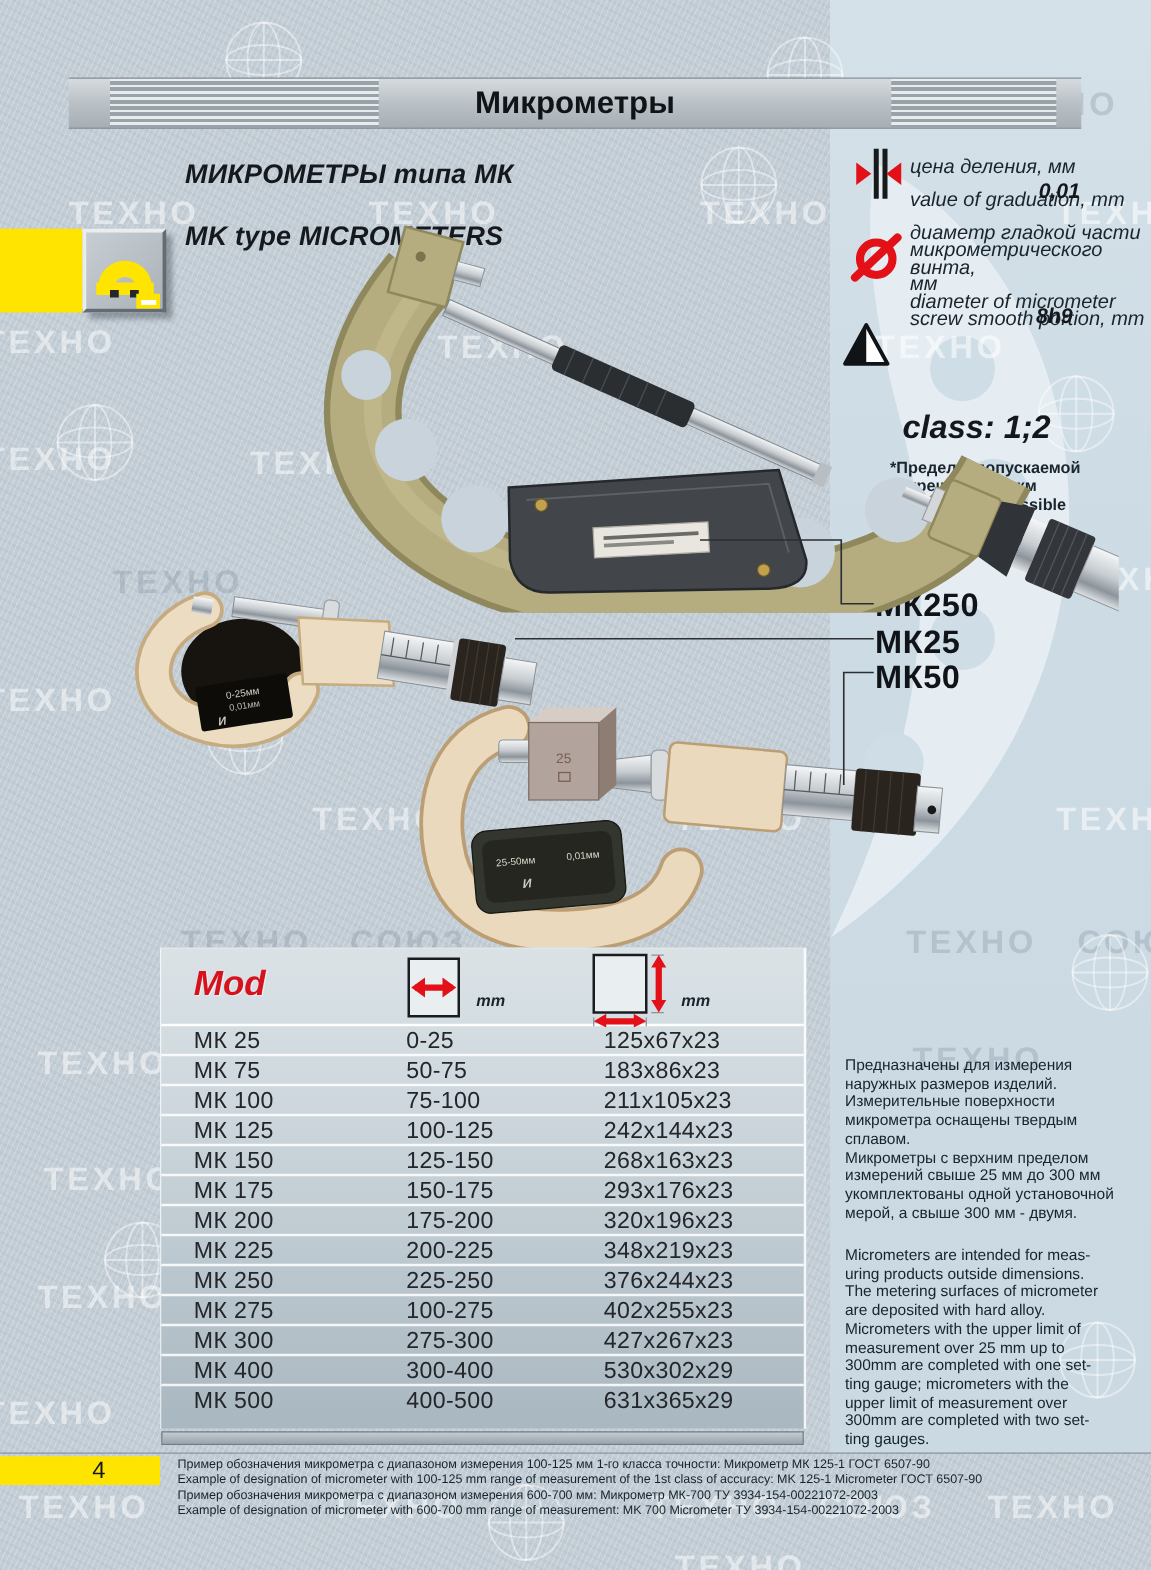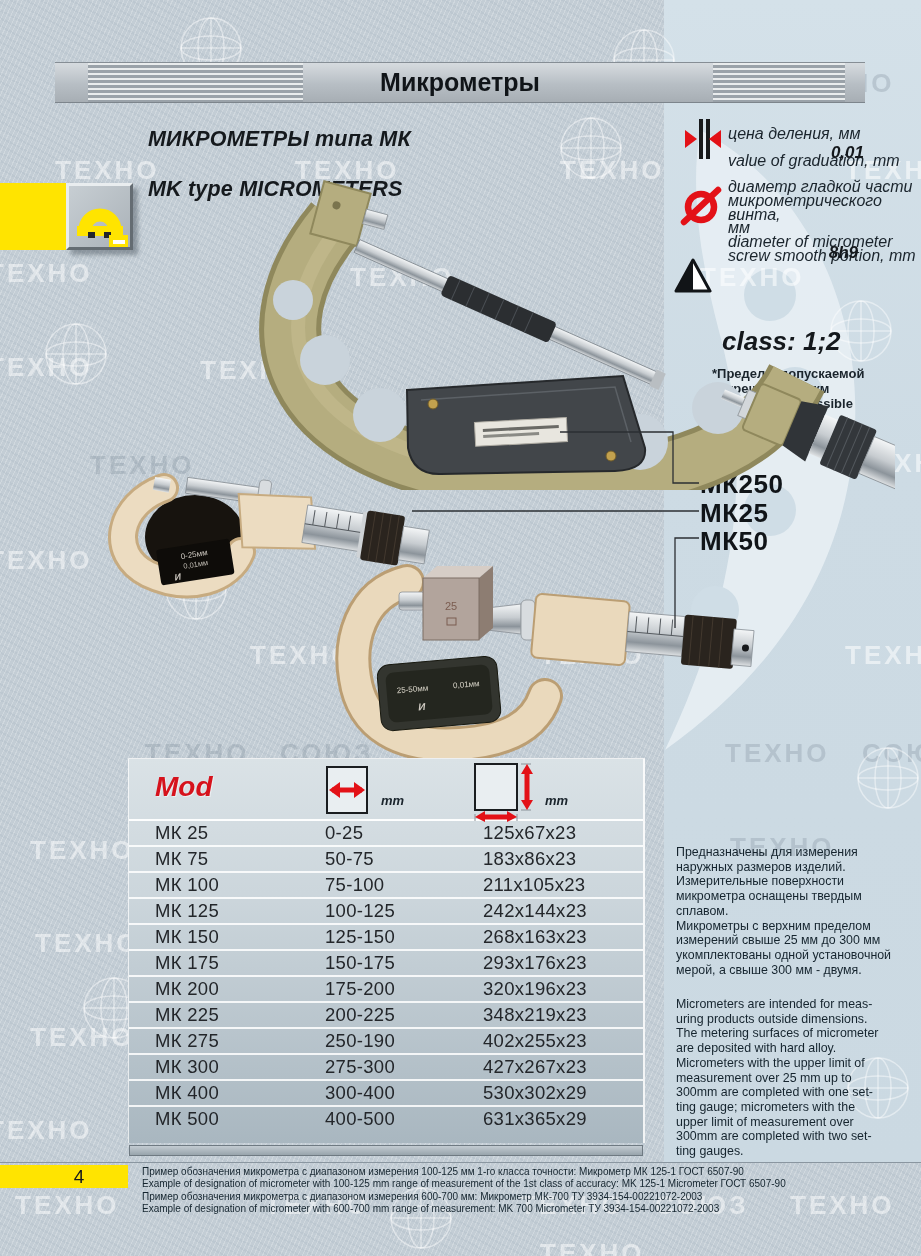--- a/index.html
+++ b/index.html
@@ -498,22 +498,27 @@
           <span class="tc c0">МК 200</span>
           <span class="tc c1">175-200</span>
           <span class="tc c2">320x196x23</span>
         </div>
         <div class="trow">
           <span class="tc c0">МК 225</span>
           <span class="tc c1">200-225</span>
           <span class="tc c2">348x219x23</span>
         </div>
         <div class="trow">
+          <span class="tc c0">МК 250</span>
+          <span class="tc c1">225-250</span>
+          <span class="tc c2">376x244x23</span>
+        </div>
+        <div class="trow">
           <span class="tc c0">МК 275</span>
-          <span class="tc c1">250-190</span>
+          <span class="tc c1">100-275</span>
           <span class="tc c2">402x255x23</span>
         </div>
         <div class="trow">
           <span class="tc c0">МК 300</span>
           <span class="tc c1">275-300</span>
           <span class="tc c2">427x267x23</span>
         </div>
         <div class="trow">
           <span class="tc c0">МК 400</span>
           <span class="tc c1">300-400</span>

